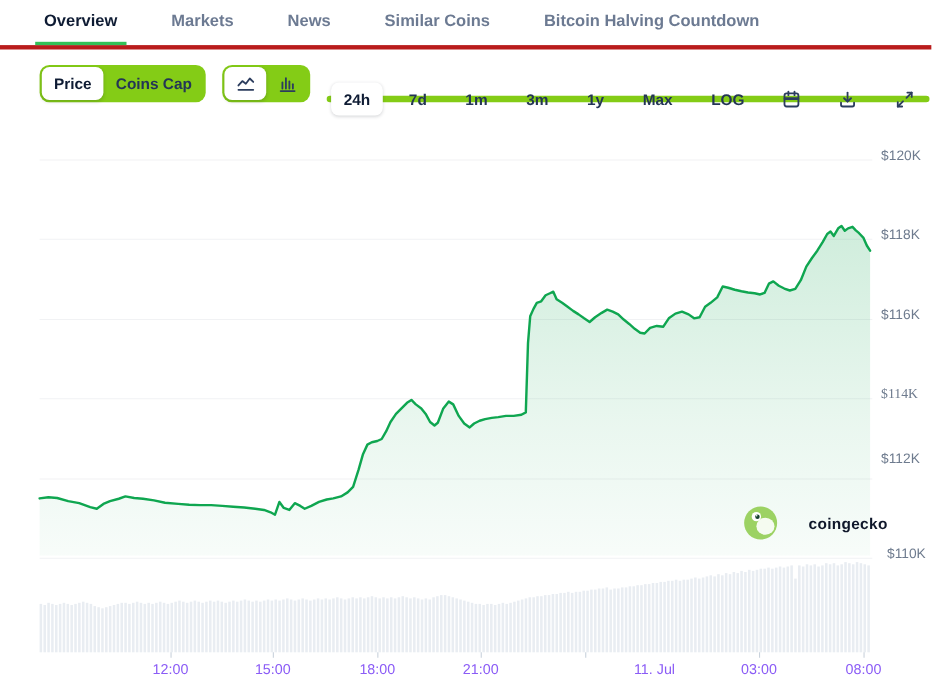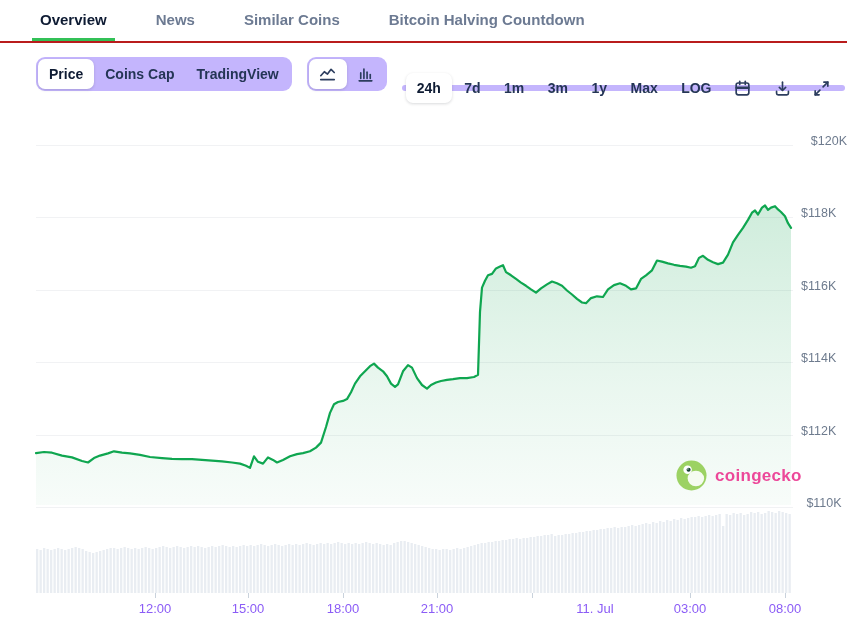--- a/index.html
+++ b/index.html
@@ -1,68 +1,70 @@
 <!DOCTYPE html>
 <html><head>
 <meta charset="utf-8">
 <style>
   html,body{margin:0;padding:0;background:#fff;}
   .screen{position:relative;width:847px;height:634px;background:#fff;overflow:hidden;
           font-family:"Liberation Sans",sans-serif;-webkit-font-smoothing:antialiased;}
   
-  .tabs{display:flex;gap:33px;padding:9px 10px 0 32px;border-bottom:2px solid #b91c1c;}
+  .tabs{display:flex;gap:33px;padding:9px 10px 0 32px;border-bottom:4px solid #b91c1c;}
   .tab{display:flex;align-items:center;gap:7px;padding:2px 8px 10px;border-bottom:3px solid transparent;
        font-size:15px;font-weight:600;color:#6c7a92;cursor:pointer;white-space:nowrap;}
   .tab.active{color:#0e1b33;font-weight:700;border-bottom-color:#32c157;}
   .ext-ic{width:14px;height:14px;stroke:#6c7a92;stroke-width:2.2;fill:none;
           stroke-linecap:round;stroke-linejoin:round;margin-top:1px;}
   
   .toolbar{display:flex;gap:15px;margin:14px 2px 0 36px;height:34px;}
-  .seg{background:#c4b5fd;border-radius:9px;display:flex;align-items:center;padding:2px;}
+  .seg{background:#84cc16;border-radius:9px;display:flex;align-items:center;padding:2px;}
   .seg-btn{height:30px;padding:0 11px;border-radius:7px;display:flex;align-items:center;justify-content:center;
            font-size:14px;font-weight:700;color:#243556;cursor:pointer;white-space:nowrap;background:transparent;border:none;
            font-family:"Liberation Sans",sans-serif;}
   .seg-btn.active{background:#fff;box-shadow:0 1px 3px rgba(16,24,40,.16);color:#0e1b33;}
   .seg-btn.icon-btn{width:38px;padding:0;}
   .seg.ranges{flex:1;justify-content:space-between;padding:2px 4px;margin-top:28px;}
   .tb-ic{width:19px;height:19px;stroke:#2c3d5e;stroke-width:2.1;fill:none;stroke-linecap:round;stroke-linejoin:round;}
   
   .chart-layer{position:absolute;left:0;top:0;width:847px;height:634px;pointer-events:none;}
   #chart-svg{position:absolute;left:0;top:0;pointer-events:auto;}
   .ylabel{position:absolute;left:801px;width:46px;height:18px;line-height:18px;font-size:12.5px;color:#6e7b8e;}
   .xlabel{position:absolute;top:601px;transform:translateX(-50%);font-size:13px;color:#8b5cf6;white-space:nowrap;}
   .watermark{position:absolute;left:676px;top:460px;display:flex;align-items:center;gap:8px;}
-  .wm-text{font-size:17px;font-weight:700;color:#ec4899;letter-spacing:.3px;}
+  .wm-text{font-size:14px;font-weight:700;color:#0f172a;letter-spacing:.3px;margin-left:20px;}
 </style>
 </head>
 <body>
 
 <div class="screen">
 
   <nav class="tabs">
     <div class="tab active">
       <span>Overview</span>
+    </div>
+    <div class="tab">
+      <span>Markets</span>
     </div>
     <div class="tab">
       <span>News</span>
     </div>
     <div class="tab">
       <span>Similar Coins</span>
     </div>
     <div class="tab">
       <span>Bitcoin Halving Countdown</span>
 
     </div>
   </nav>
 
   <div class="toolbar">
     <div class="seg">
       <button class="seg-btn active">Price</button>
       <button class="seg-btn">Coins Cap</button>
-      <button class="seg-btn">TradingView</button>
     </div>
     <div class="seg">
       <button class="seg-btn icon-btn active">
         <svg class="tb-ic" viewBox="0 0 24 24">
           <polyline points="3.5 13.5 8 8.5 12 11.5 16.5 5.5 20.5 9.5"></polyline>
           <line x1="3.5" y1="18.5" x2="20.5" y2="18.5"></line>
         </svg>
       </button>
       <button class="seg-btn icon-btn">
         <svg class="tb-ic" viewBox="0 0 24 24">
@@ -349,25 +351,25 @@
           <line x1="155.5" x2="155.5" y1="593" y2="598"></line>
           <line x1="248.5" x2="248.5" y1="593" y2="598"></line>
           <line x1="343.5" x2="343.5" y1="593" y2="598"></line>
           <line x1="437.5" x2="437.5" y1="593" y2="598"></line>
           <line x1="532.5" x2="532.5" y1="593" y2="598"></line>
           <line x1="690.5" x2="690.5" y1="593" y2="598"></line>
           <line x1="785.5" x2="785.5" y1="593" y2="598"></line>
         </g>
       </svg>
 
-    <div class="ylabel" style="top: 132px; text-align: right;">$120K</div>
+    <div class="ylabel" style="top: 132px;">$120K</div>
     <div class="ylabel" style="top: 204px;">$118K</div>
     <div class="ylabel" style="top: 277px;">$116K</div>
-    <div class="ylabel" style="top: 349px;">$114K</div>
-    <div class="ylabel" style="top: 422px;">$112K</div>
+    <div class="ylabel" style="top: 349px; font-family: Liberation Serif, serif;">$114K</div>
+    <div class="ylabel" style="top: 408px;">$112K</div>
     <div class="ylabel" style="top: 494px; text-align: center;">$110K</div>
 
     <div class="xlabel" style="left: 155px;">12:00</div>
     <div class="xlabel" style="left: 248px;">15:00</div>
     <div class="xlabel" style="left: 343px;">18:00</div>
     <div class="xlabel" style="left: 437px;">21:00</div>
     <div class="xlabel" style="left: 563px; margin-left: 32px;">11. Jul</div>
     <div class="xlabel" style="left: 690px;">03:00</div>
     <div class="xlabel" style="left: 785px;">08:00</div>
 

